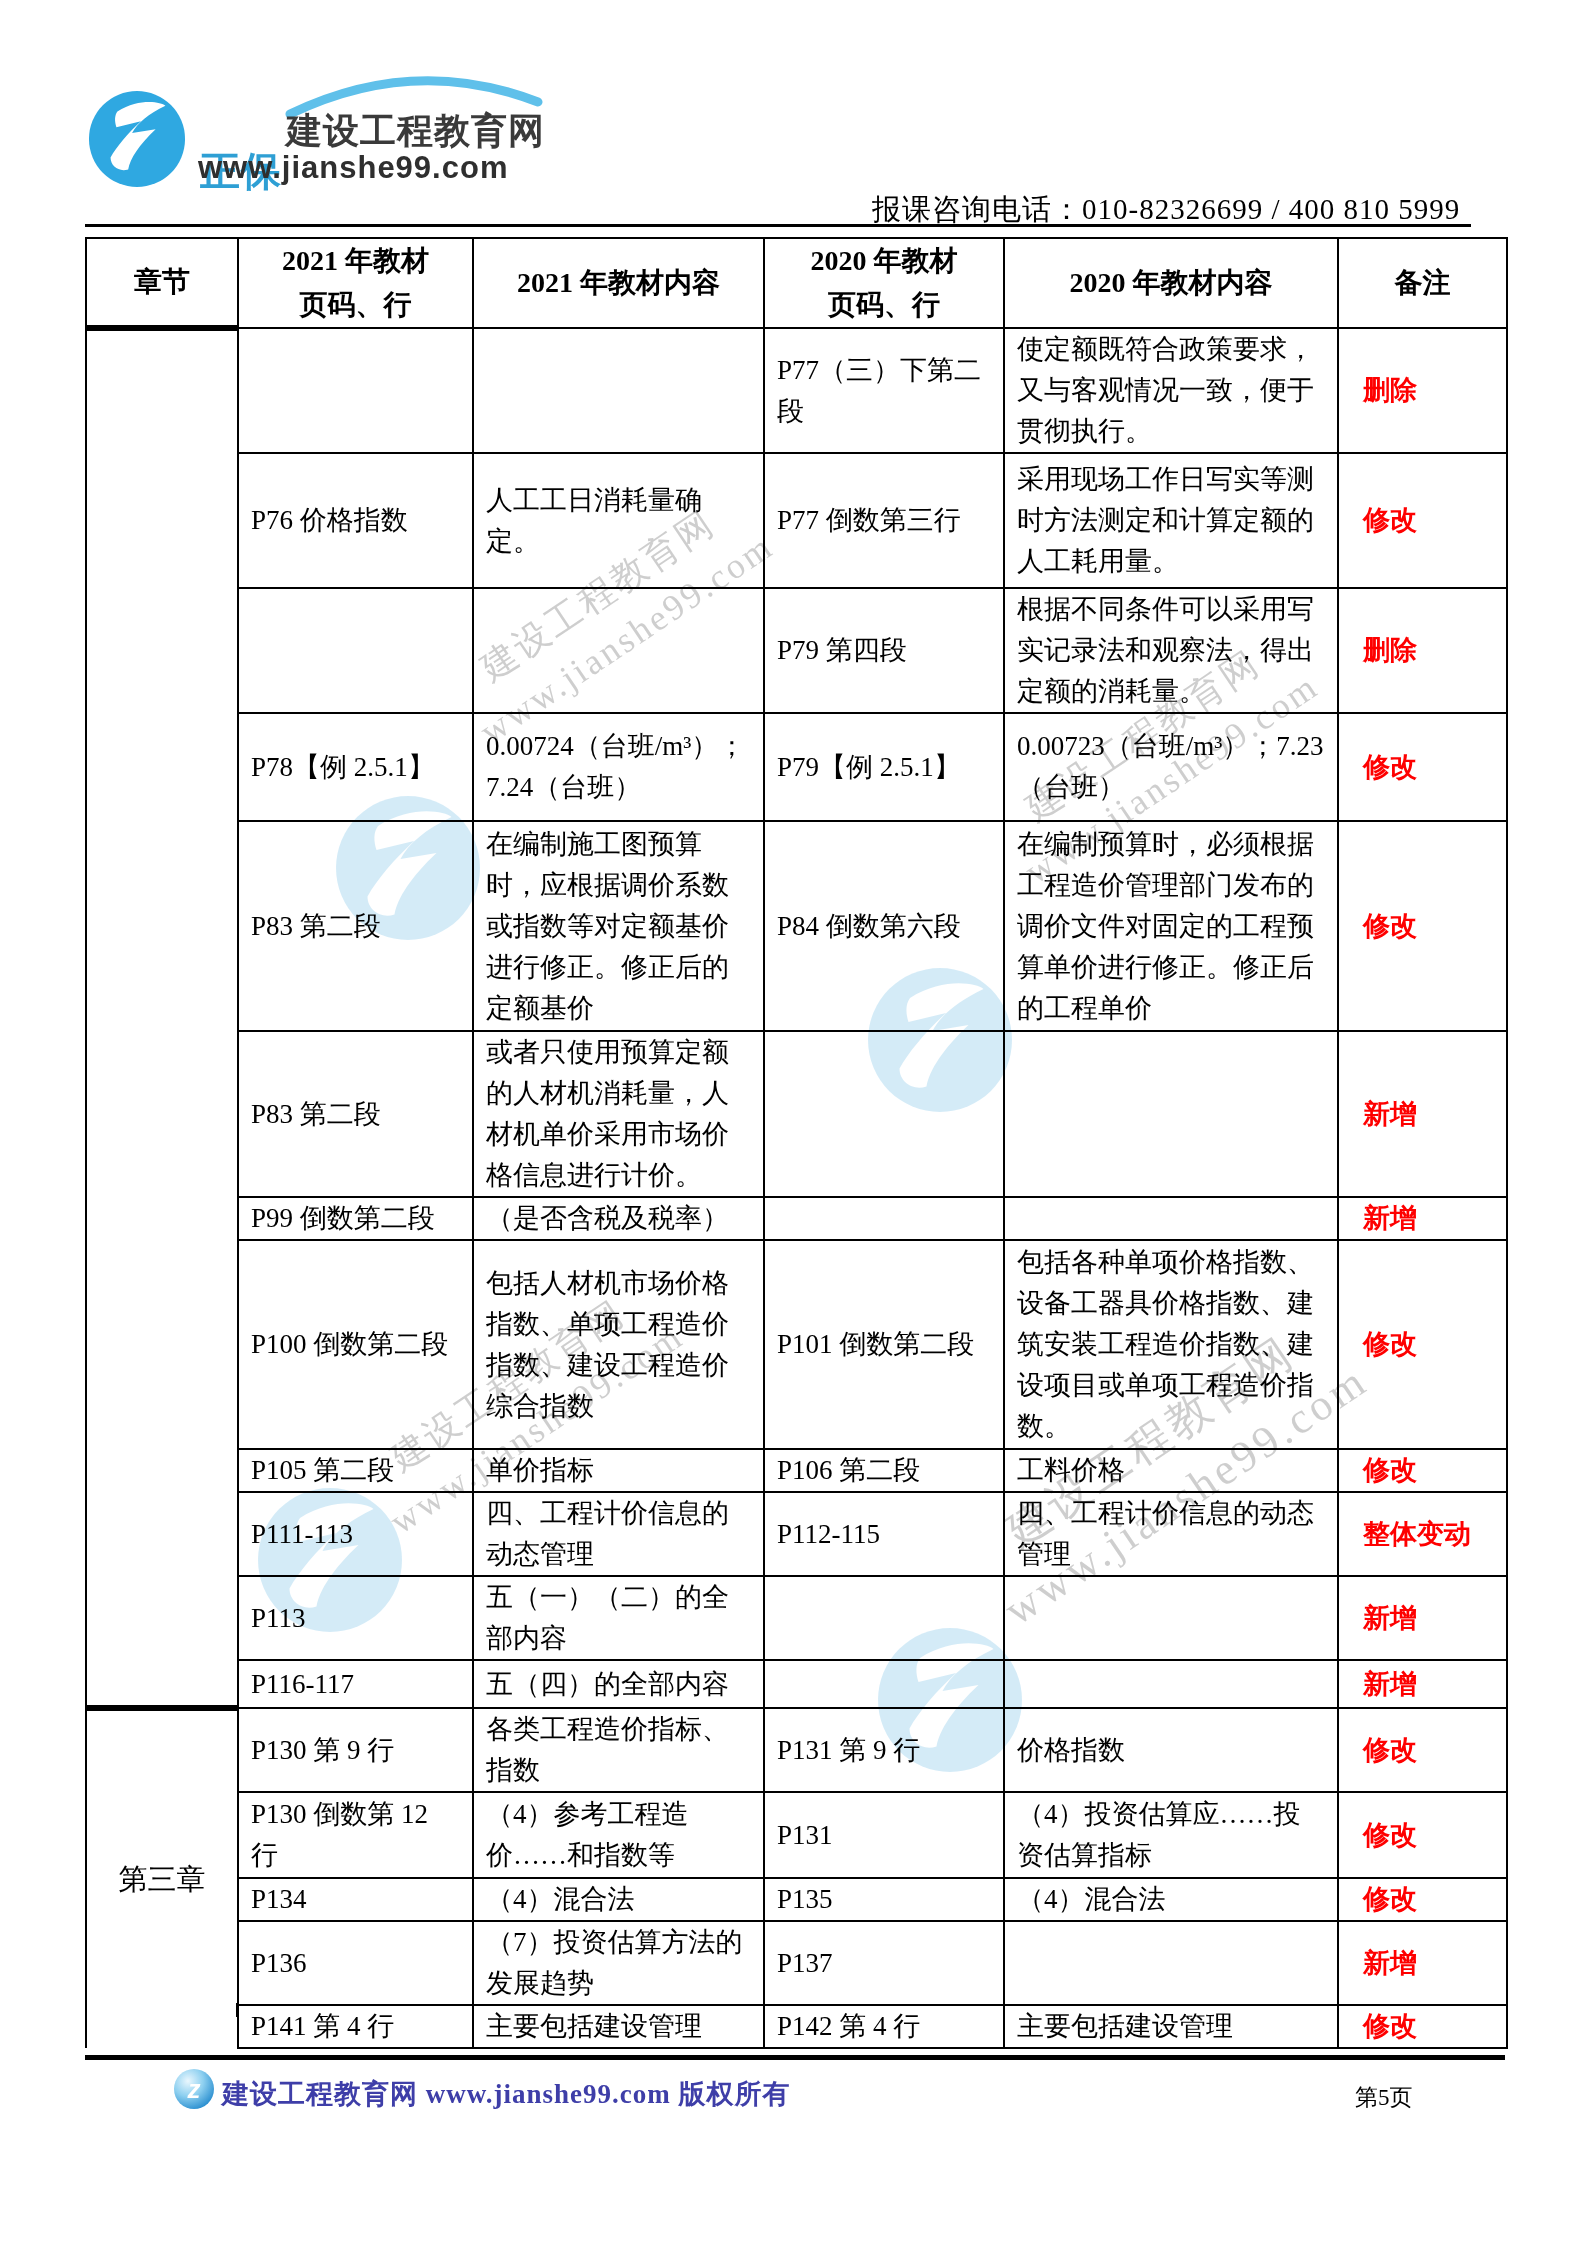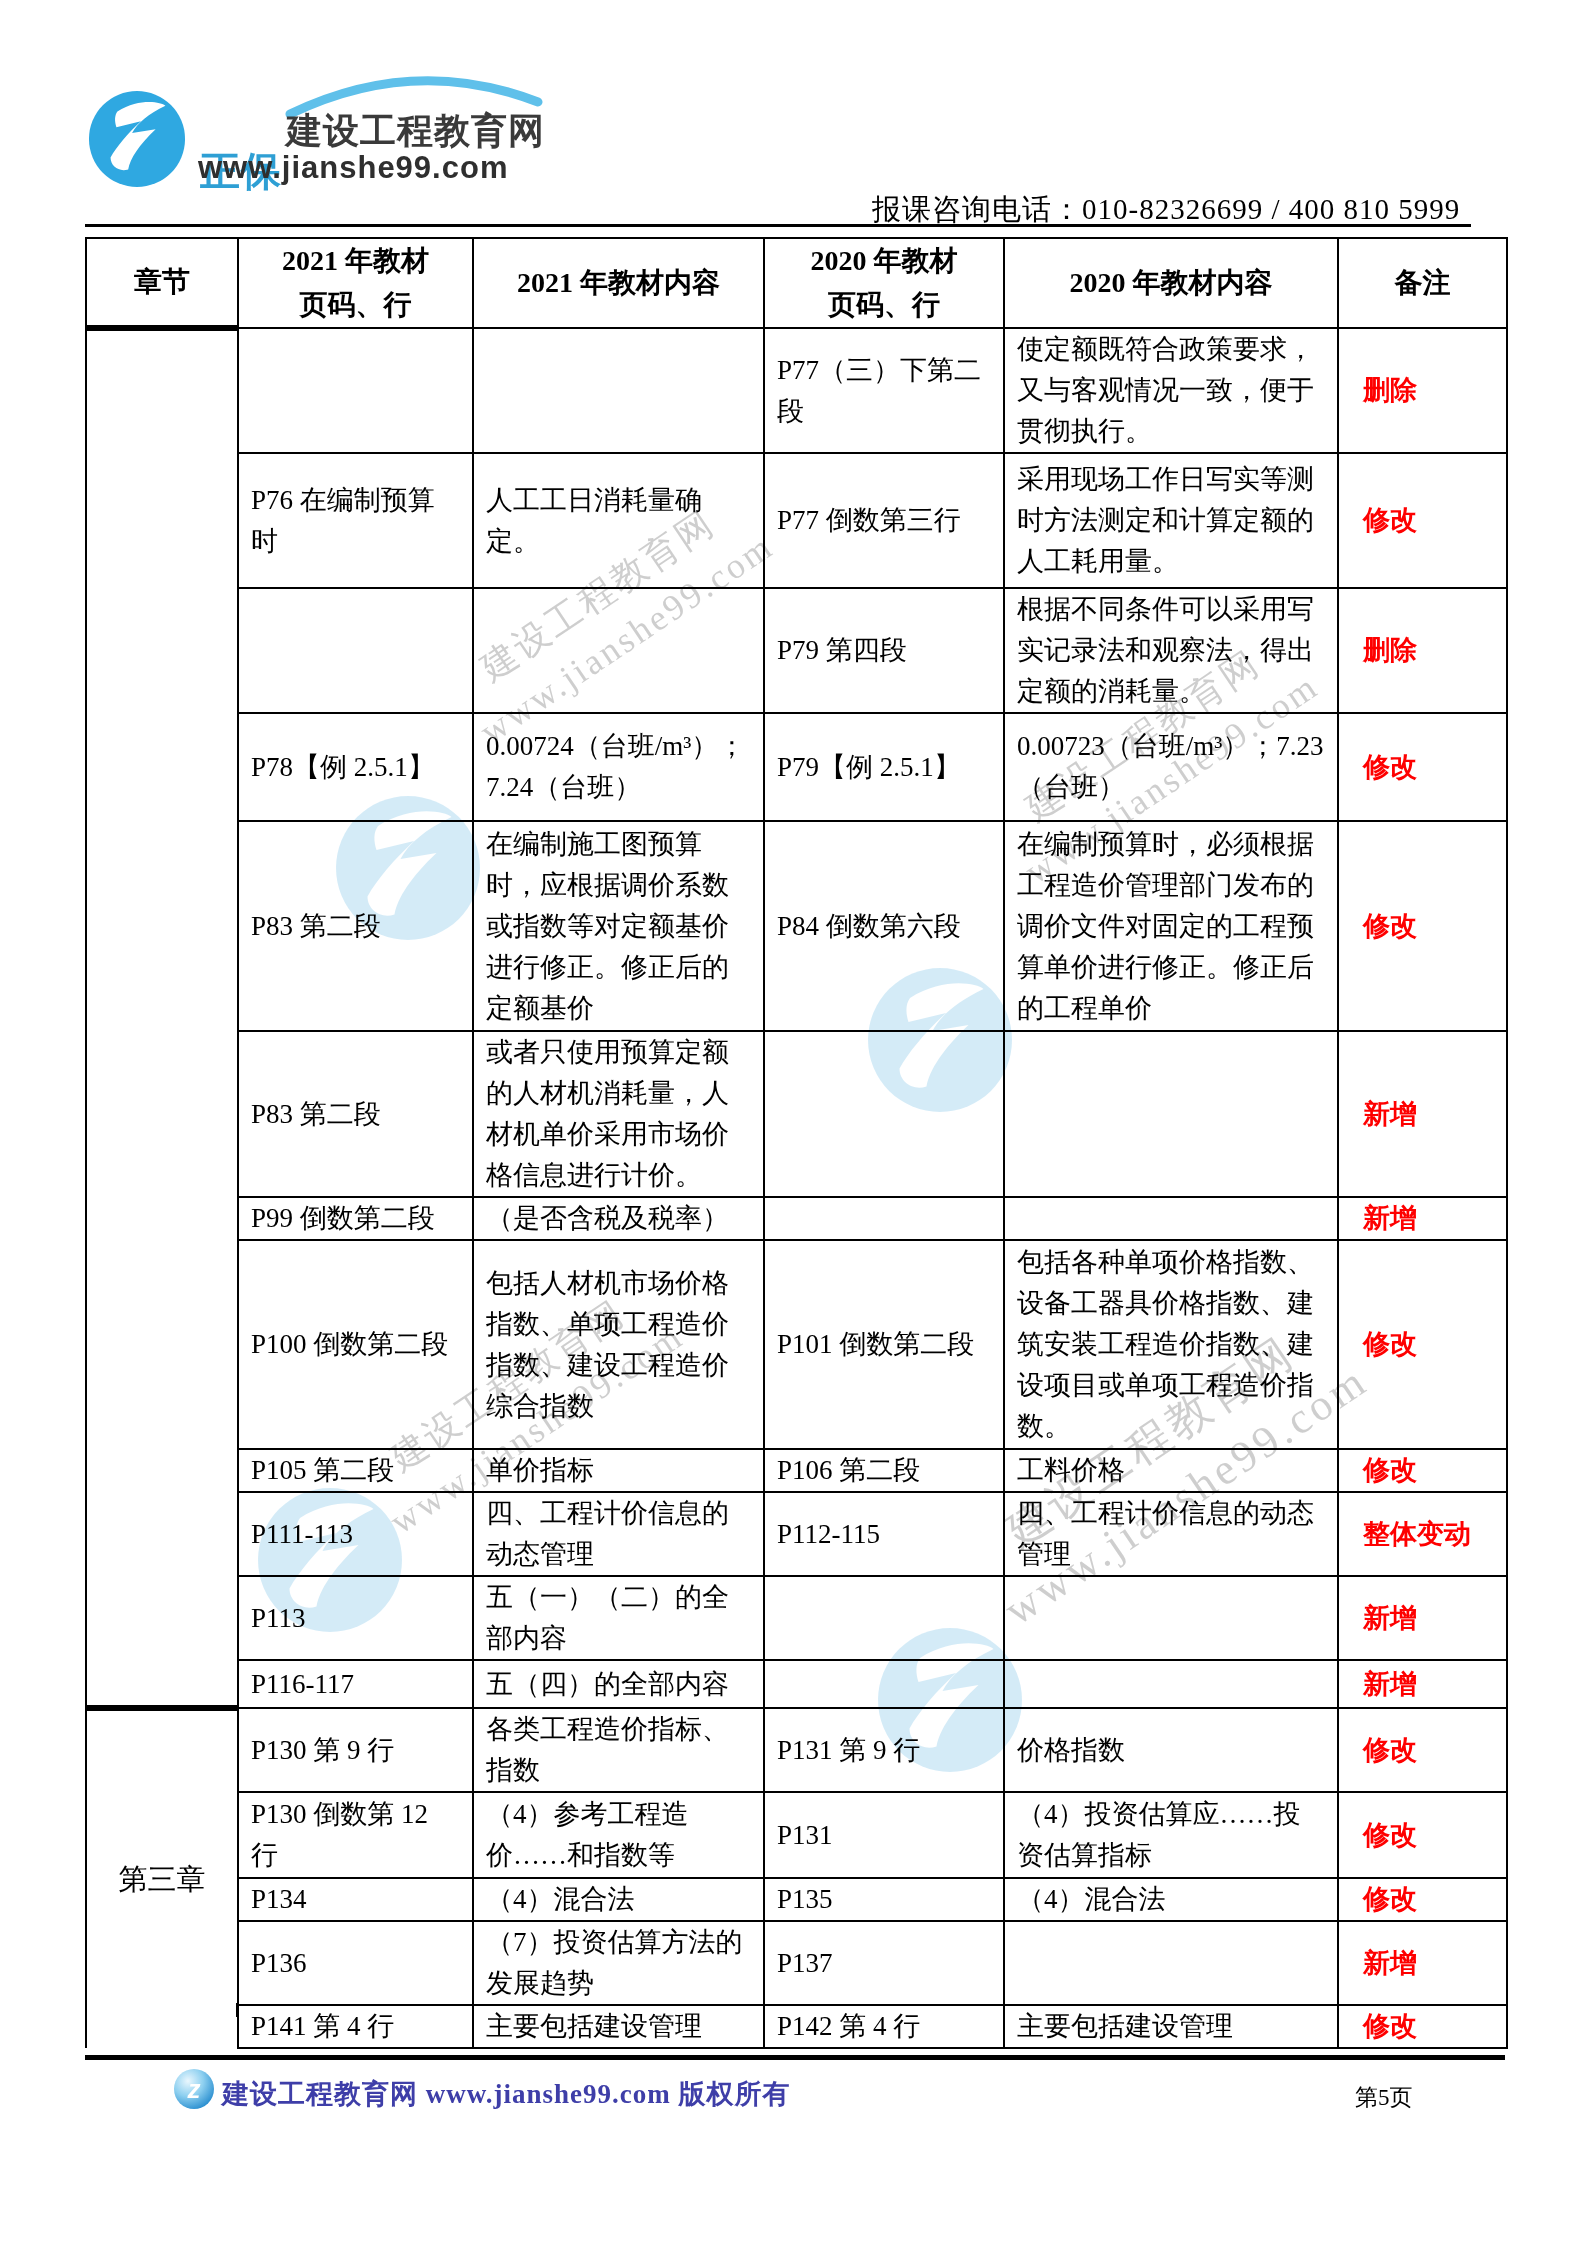--- a/index.html
+++ b/index.html
@@ -132,21 +132,21 @@
       </tr>
       <tr style="height:121px">
         <td class="cell-chap chap-a" rowspan="12"></td>
         <td></td>
         <td></td>
         <td>P77（三）下第二段</td>
         <td>使定额既符合政策要求，又与客观情况一致，便于贯彻执行。</td>
         <td class="cell-remark">删除</td>
       </tr>
       <tr style="height:135px">
-        <td>P76 在编制预算时</td>
+        <td>P76 价格指数</td>
         <td>人工工日消耗量确定。</td>
         <td>P77 倒数第三行</td>
         <td>采用现场工作日写实等测时方法测定和计算定额的人工耗用量。</td>
         <td class="cell-remark">修改</td>
       </tr>
       <tr style="height:118px">
         <td></td>
         <td></td>
         <td>P79 第四段</td>
         <td>根据不同条件可以采用写实记录法和观察法，得出定额的消耗量。</td>

